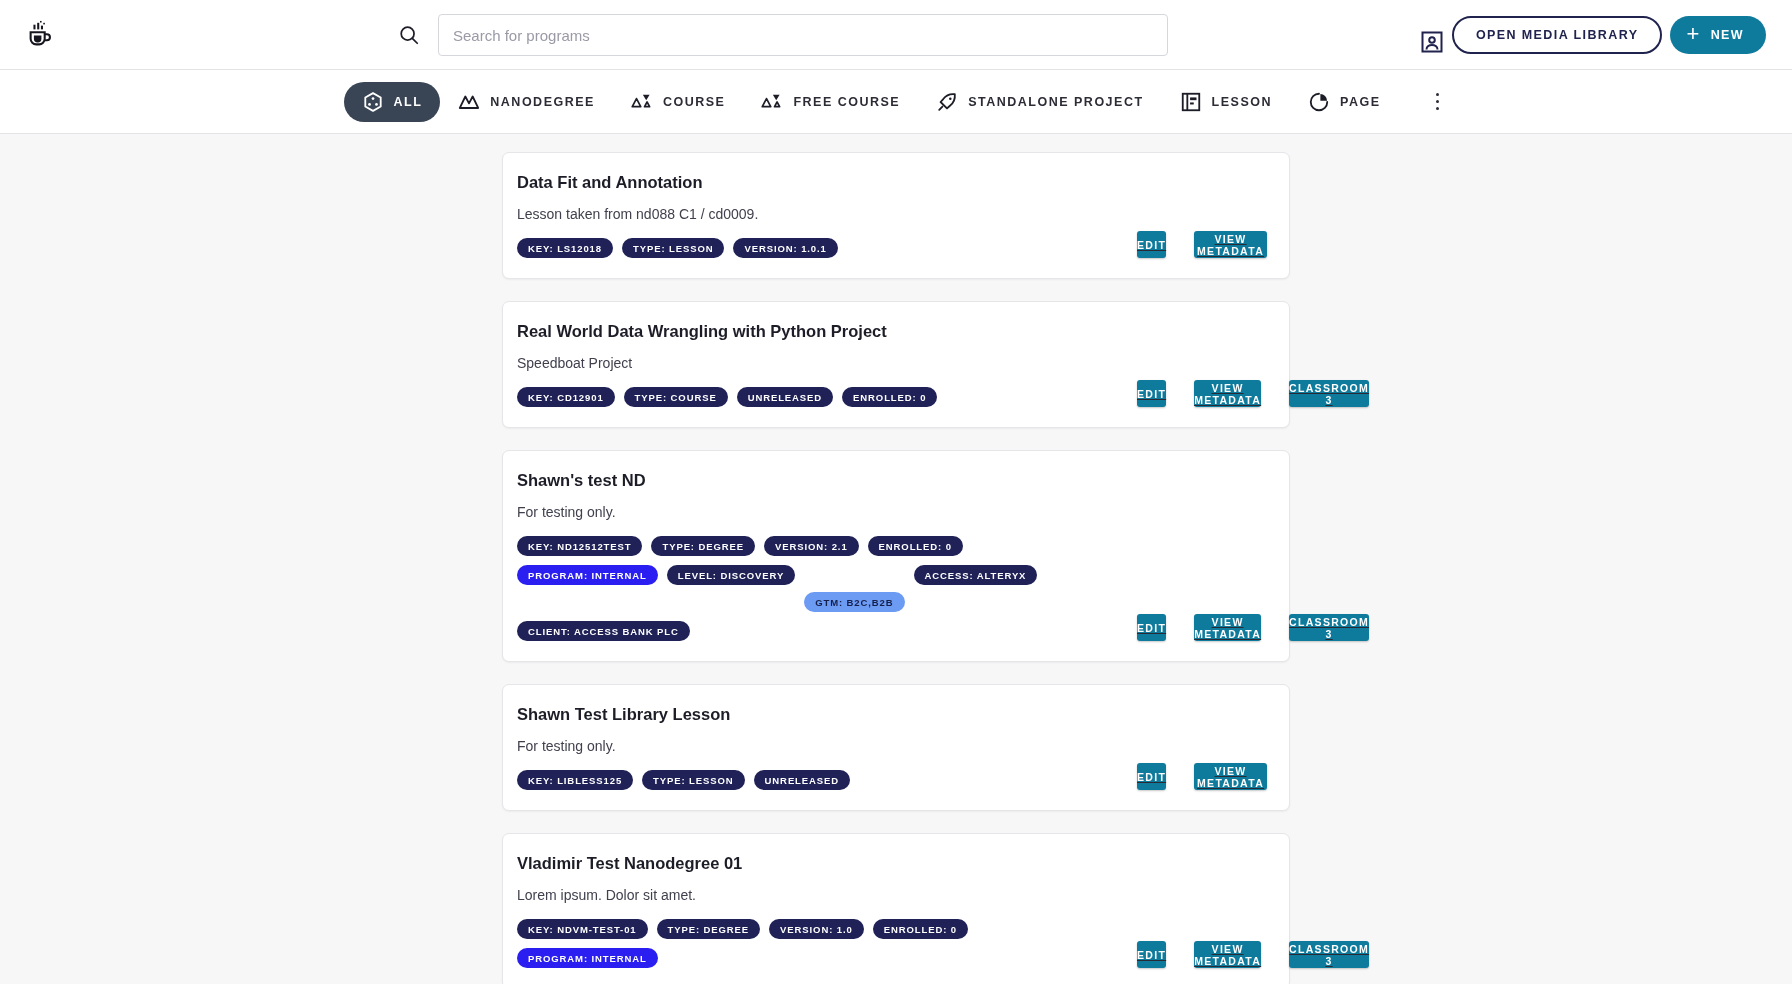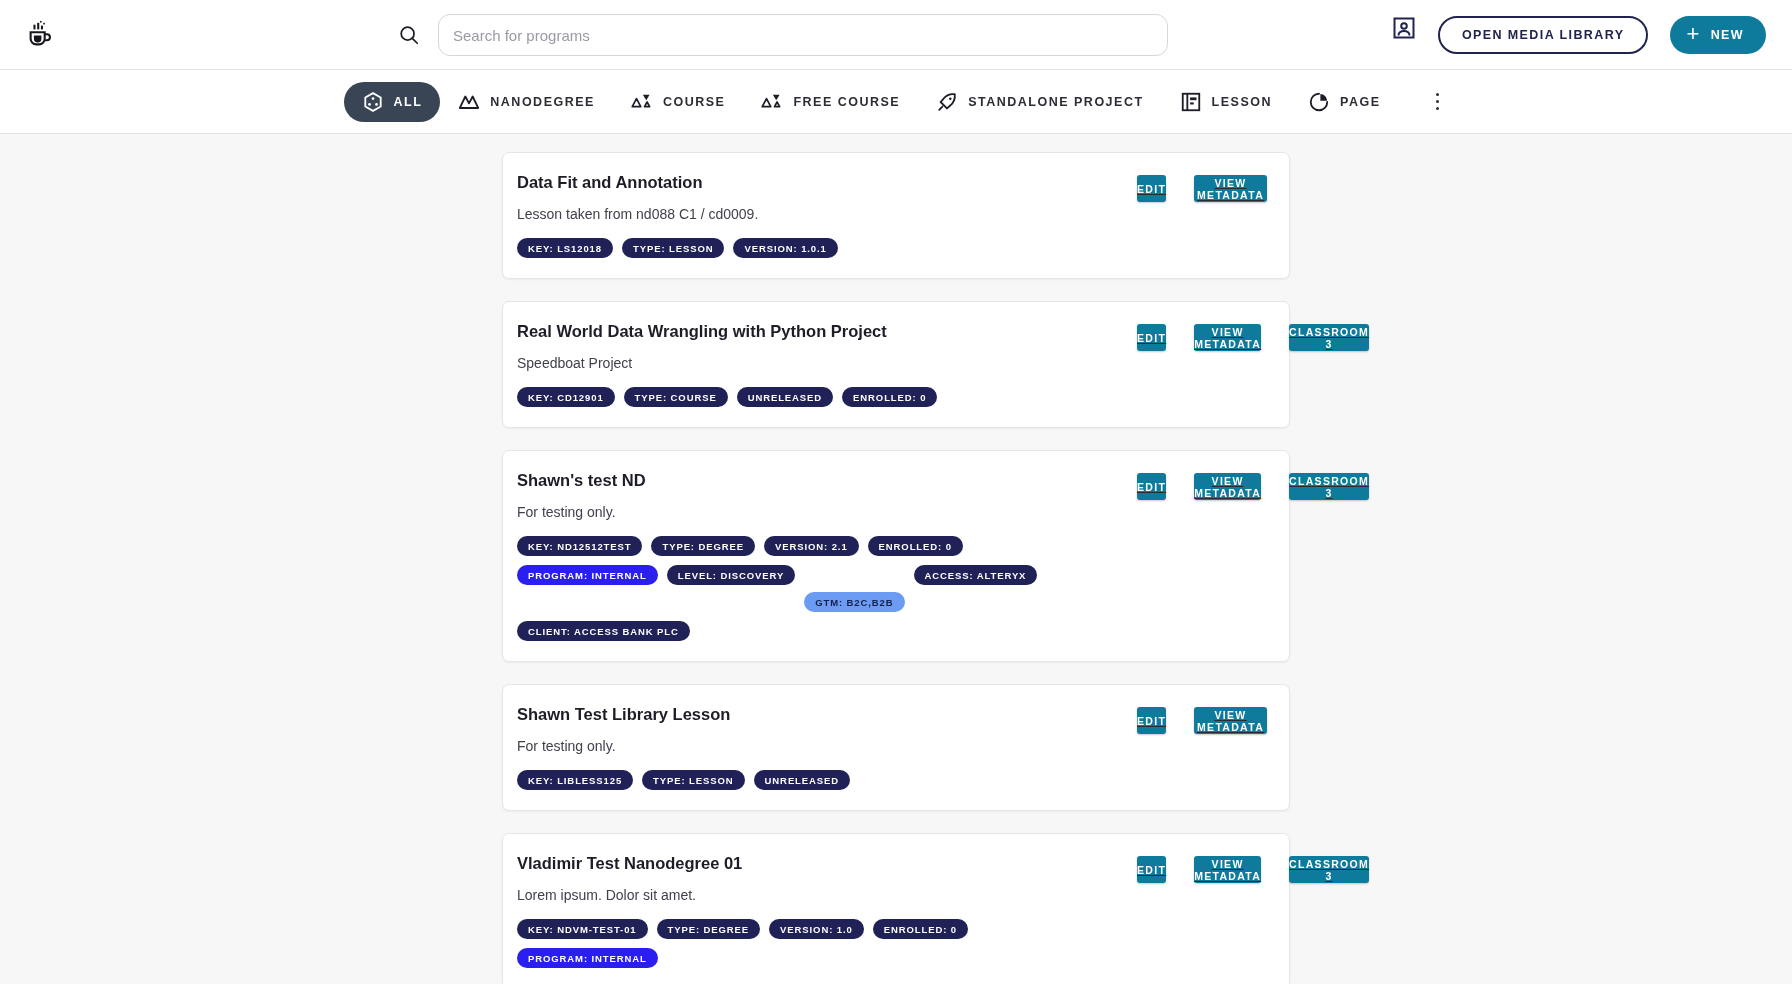--- a/index.html
+++ b/index.html
@@ -33,35 +33,35 @@
     height: 70px;
     display: flex;
     align-items: center;
     gap: 18px;
   }
   .search-icon { width: 22px; height: 22px; display:block; }
   .search-input {
     width: 730px;
     height: 42px;
     border: 1px solid #d6d7dd;
-    border-radius: 12px;
+    border-radius: 4px;
     padding: 0 14px;
     font-size: 15px;
     font-family: "Liberation Sans", sans-serif;
     color: #3a3a46;
     outline: none;
     background: #fff;
   }
   .search-input::placeholder { color: #9a9aa6; }
 
   .topbar-right {
     margin-left: auto;
     display: flex;
-    align-items: flex-start;
-    gap: 22px;
+    align-items: flex-end;
+    gap: 8px;
     padding-right: 4px;
   }
   .avatar-icon { width: 24px; height: 24px; display:block; }
   .btn-outline {
     border: 2px solid #20234d;
     color: #20234d;
     background: #fff;
     border-radius: 24px;
     height: 38px;
     padding: 0 22px;
@@ -134,20 +134,21 @@
   .card {
     width: 788px;
     margin: 0 auto 22px auto;
     background: #fff;
     border: 1px solid #e6e6ea;
     border-radius: 7px;
     box-shadow: 0 1px 2px rgba(0,0,0,0.05);
     padding: 20px 22px 20px 14px;
     display: flex;
     position: relative;
+    align-items: flex-end;
   }
   .card-main { flex: 1; padding-left: 0; }
   .card-title {
     font-size: 16.5px;
     font-weight: bold;
     color: #1d1d28;
     margin-bottom: 14px;
   }
   .card-desc {
     font-size: 14px;

